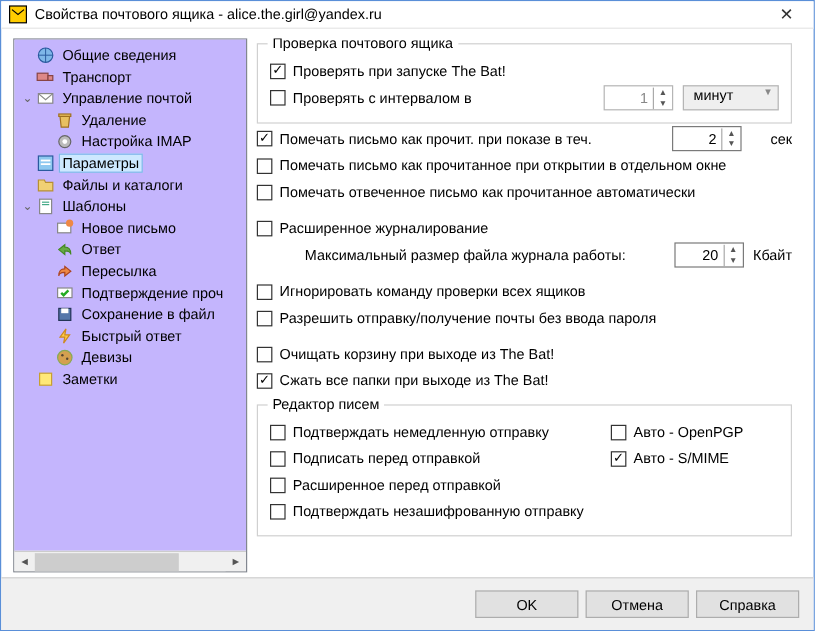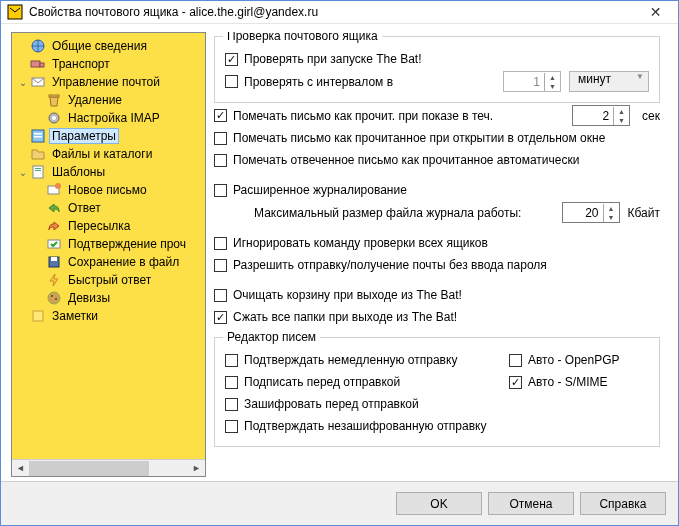--- a/index.html
+++ b/index.html
@@ -2,21 +2,21 @@
 <html><head>
 <meta charset="utf-8">
 <style>
 *{box-sizing:border-box;margin:0;padding:0;font-family:"Segoe UI",Tahoma,sans-serif;font-size:12px;color:#000}
 body{background:#fff;width:679px;height:526px;border:1px solid #5a8fd8;display:flex;flex-direction:column;overflow:hidden}
 .titlebar{height:23px;background:#fff;display:flex;align-items:center;padding:0 0 0 6px;border-bottom:1px solid #e5e5e5}
 .titlebar .title{margin-left:6px;flex:1}
 .titlebar .close{width:45px;height:29px;display:flex;align-items:center;justify-content:center;font-size:14px;color:#333}
 .body{flex:1;display:flex;padding:8px 10px 4px 10px;gap:4px;overflow:hidden}
 .tree-wrap{width:195px;display:flex;flex-direction:column;border:1px solid #828790}
-.tree{flex:1;background:#fde047;padding:4px 0 0 0;overflow:hidden}
+.tree{flex:1;background:#c4b5fd;padding:4px 0 0 0;overflow:hidden}
 .hscroll{height:17px;border-top:1px solid #ccc;display:flex;align-items:center;background:#f0f0f0}
 .hscroll .arrow{width:17px;height:15px;display:flex;align-items:center;justify-content:center;color:#555;font-size:9px}
 .hscroll .track{flex:1;height:15px;background:#f0f0f0;position:relative}
 .hscroll .thumb{position:absolute;left:0;top:0;height:15px;width:120px;background:#cdcdcd}
 .node{display:flex;align-items:center;height:18px;white-space:nowrap}
 .node .expander{width:14px;text-align:center;color:#666;font-size:10px}
 .node .ic{width:16px;height:16px;display:flex;align-items:center;justify-content:center;margin-right:3px}
 .node.selected span.lbl{background:#cde8ff;border:1px solid #7eb4ea;padding:0 2px}
 .node span.lbl{padding:1px 3px}
 .indent0{padding-left:4px}
@@ -256,21 +256,21 @@
     <div class="row">
       <div class="cb checked"></div>
       <span style="flex:1">Помечать письмо как прочит. при показе в теч.</span>
       <span class="spin">
           <input value="2" style="">
           <span class="arrows">
             <div>▲</div>
             <div>▼</div>
           </span>
         </span>
-      <span style="margin-left:12px">сек</span>
+      <span style="margin-left:24px">сек</span>
     </div>
     <div class="row">
       <div class="cb"></div>
       <span>Помечать письмо как прочитанное при открытии в отдельном окне</span>
     </div>
     <div class="row">
       <div class="cb"></div>
       <span>Помечать отвеченное письмо как прочитанное автоматически</span>
     </div>
 
@@ -319,21 +319,21 @@
           <div class="row">
               <div class="cb"></div>
               <span>Подтверждать немедленную отправку</span>
             </div>
           <div class="row">
               <div class="cb"></div>
               <span>Подписать перед отправкой</span>
             </div>
           <div class="row">
               <div class="cb"></div>
-              <span>Зашифровать перед отправкой</span>
+              <span>Расширенное перед отправкой</span>
             </div>
           <div class="row">
               <div class="cb"></div>
               <span>Подтверждать незашифрованную отправку</span>
             </div>
         </div>
         <div class="col" style="flex:0 0 140px">
           <div class="row">
               <div class="cb"></div>
               <span>Авто - OpenPGP</span>

